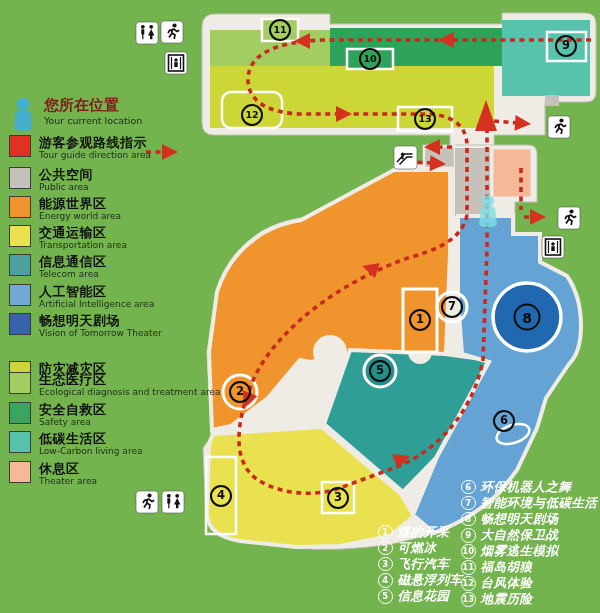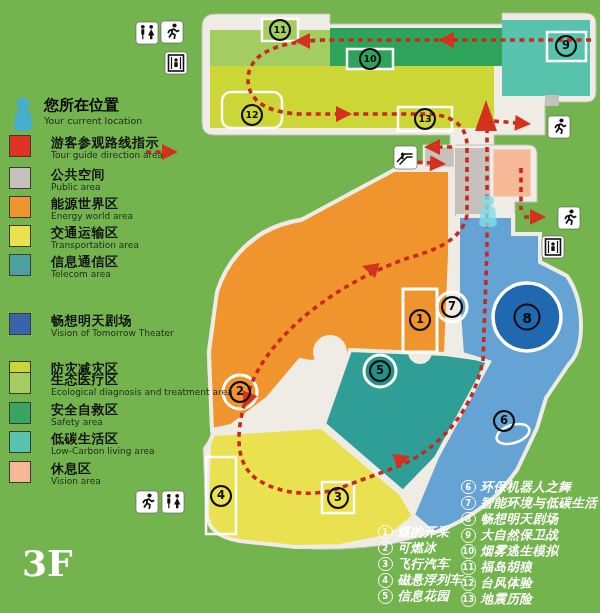--- a/index.html
+++ b/index.html
@@ -5,25 +5,25 @@
   html,body{margin:0;padding:0;}
   body{width:600px;height:613px;position:relative;overflow:hidden;
        background:#74b44f;font-family:"DejaVu Sans","Liberation Sans",sans-serif;}
   #stage{position:absolute;inset:0;width:600px;height:613px;}
   svg#map{position:absolute;left:0;top:0;z-index:1;}
   .ov{position:absolute;z-index:3;}
 
   
   #legend-title{left:10px;top:96px;display:flex;align-items:flex-start;}
   #legend-title .tt{margin-left:8px;}
-  #legend-title .zh{font-size:15px;font-weight:bold;color:#000000;line-height:19px;display:block;}
+  #legend-title .zh{font-size:15px;font-weight:bold;color:#7f1d1d;line-height:19px;display:block;}
   #legend-title .en{font-size:9.5px;color:#1c2a1c;display:block;}
   .lg-item{position:absolute;left:9px;display:flex;align-items:flex-start;z-index:3;}
   .swatch{width:22px;height:22px;border:1.5px solid #3c3c34;box-sizing:border-box;flex:0 0 auto;}
-  .lg-text{margin-left:20px;padding-top:0;}
+  .lg-text{margin-left:8px;padding-top:0;}
   .lg-text .zh{display:block;font-size:13px;font-weight:bold;color:#101010;line-height:15px;letter-spacing:.5px;}
   .lg-text .en{display:block;font-size:9px;color:#20301d;line-height:11px;}
 
   
   #floor-label{left:22px;top:542px;color:#fff;font-family:"DejaVu Serif","Liberation Serif",serif;
                font-size:36px;font-weight:bold;}
 
   
   .ex-col{position:absolute;z-index:3;color:#fff;}
   #ex-col1{left:378px;top:524px;}
@@ -216,20 +216,27 @@
         <span class="en">Transportation area</span>
       </span>
 </div>
 <div class="lg-item" style="top:254px">
   <span class="swatch" style="background-color: rgb(77, 159, 160);"></span>
   <span class="lg-text">
         <span class="zh">信息通信区</span>
         <span class="en">Telecom area</span>
       </span>
 </div>
+<div class="lg-item" style="top:284px">
+  <span class="swatch" style="background-color: rgb(116, 169, 214);"></span>
+  <span class="lg-text">
+        <span class="zh">人工智能区</span>
+        <span class="en">Artificial Intelligence area</span>
+      </span>
+</div>
 <div class="lg-item" style="top:313px">
   <span class="swatch" style="background-color: rgb(58, 99, 173);"></span>
   <span class="lg-text">
         <span class="zh">畅想明天剧场</span>
         <span class="en">Vision of Tomorrow Theater</span>
       </span>
 </div>
 <div class="lg-item" style="top:361px">
   <span class="swatch" style="background-color: rgb(204, 214, 55);"></span>
   <span class="lg-text">
@@ -254,25 +261,24 @@
   <span class="swatch" style="background-color: rgb(87, 195, 173);"></span>
   <span class="lg-text">
         <span class="zh">低碳生活区</span>
         <span class="en">Low-Carbon living area</span>
       </span>
 </div>
 <div class="lg-item" style="top:461px">
   <span class="swatch" style="background-color: rgb(246, 184, 150);"></span>
   <span class="lg-text">
         <span class="zh">休息区</span>
-        <span class="en">Vision area</span>
-      </span>
-</div>
-
-<div class="ov" id="floor-label">3F</div>
+        <span class="en">Theater area</span>
+      </span>
+</div>
+
 
 <div class="ex-col" id="ex-col1">
   <div class="ex-row">
         <span class="cn">1</span>
         <span class="ex-name">煤的开采</span>
       </div>
   <div class="ex-row">
         <span class="cn">2</span>
         <span class="ex-name">可燃冰</span>
       </div>

